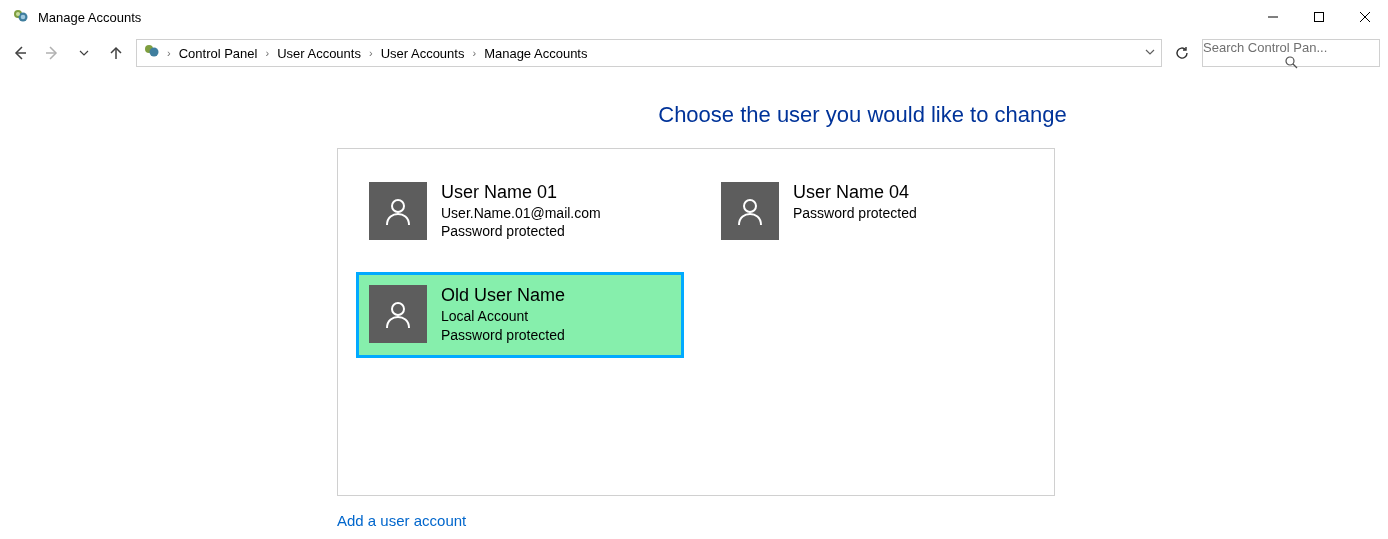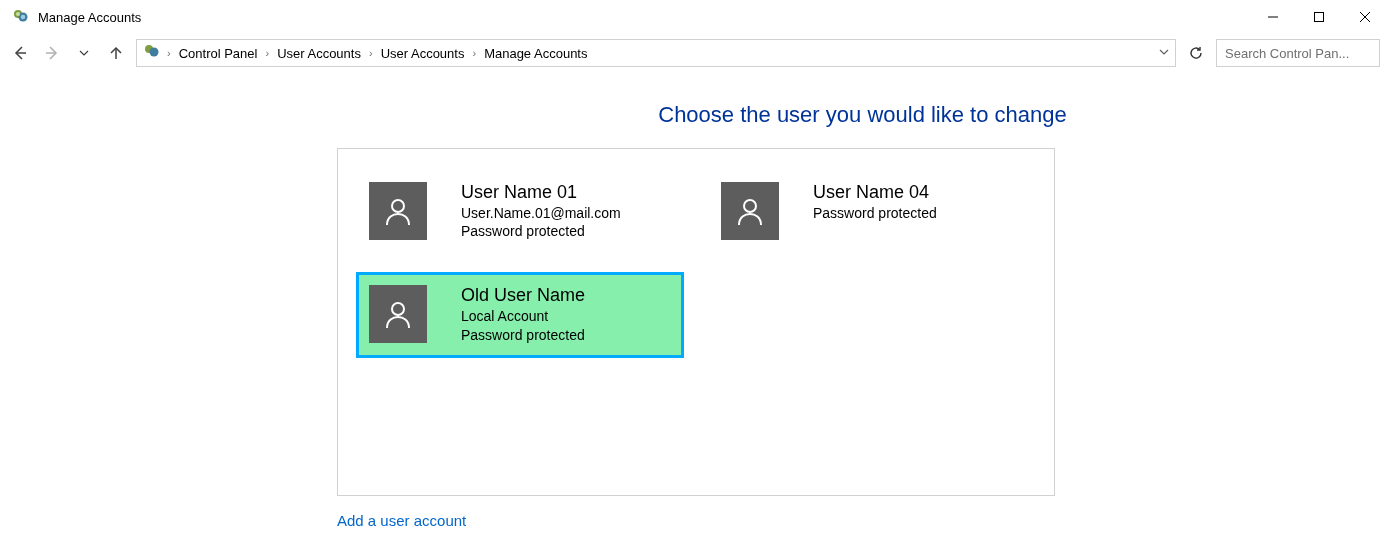--- a/index.html
+++ b/index.html
@@ -15,31 +15,31 @@
     
     .nav-row { display: flex; align-items: center; height: 38px; padding: 0 8px; gap: 8px; }
     .nav-btn { width: 24px; height: 24px; display: flex; align-items: center; justify-content: center; color: #606060; }
     .nav-btn.disabled { color: #b0b0b0; }
     .address-bar { flex: 1; height: 28px; border: 1px solid #d0d0d0; display: flex; align-items: center; padding: 0 6px; gap: 4px; }
     .address-bar .crumb { font-size: 13px; color: #000; padding: 0 2px; }
     .address-bar .sep { color: #707070; font-size: 11px; padding: 0 2px; }
     .address-bar .fill { flex: 1; }
     .address-bar .drop { color: #606060; font-size: 11px; }
     .refresh-btn { width: 24px; height: 24px; display: flex; align-items: center; justify-content: center; color: #303030; }
-    .search-box { width: 164px; height: 28px; border: 1px solid #d0d0d0; display: flex; align-items: center; padding: 0 8px; }
+    .search-box { width: 178px; height: 28px; border: 1px solid #d0d0d0; display: flex; align-items: center; padding: 0 8px; flex-direction: column; }
     .search-box input { flex: 1; border: none; outline: none; font-size: 13px; color: #000; background: transparent; }
     .search-box input::placeholder { color: #707070; }
     .search-box .mag { color: #505050; }
 
     
     .content { padding: 30px 0 0 337px; }
     .heading { color: #003399; font-size: 22px; font-weight: 400; margin-bottom: 20px; text-align: center; }
     .accounts-box { width: 718px; min-height: 348px; border: 1px solid #d0d0d0; padding: 20px 18px; display: grid; grid-template-columns: 1fr 1fr; gap: 18px 24px; align-content: start; }
 
-    .account-card { display: flex; align-items: flex-start; padding: 10px; border: 3px solid transparent; cursor: pointer; gap: 20px; }
+    .account-card { display: flex; align-items: flex-start; padding: 10px; border: 3px solid transparent; cursor: pointer; }
     .account-card.selected { border-color: #00aaff; background: #86efac; }
     .avatar { width: 58px; height: 58px; background: #5d5d5d; display: flex; align-items: center; justify-content: center; margin-right: 14px; flex-shrink: 0; }
     .avatar svg { width: 32px; height: 32px; }
     .account-text .name { font-size: 18px; font-weight: 400; color: #000; line-height: 1.2; }
     .account-text .line { font-size: 14px; color: #000; line-height: 1.35; }
 
     .add-link { color: #0066cc; font-size: 15px; margin-top: 16px; display: inline-block; cursor: pointer; }
   </style>
 </head>
 <body>

